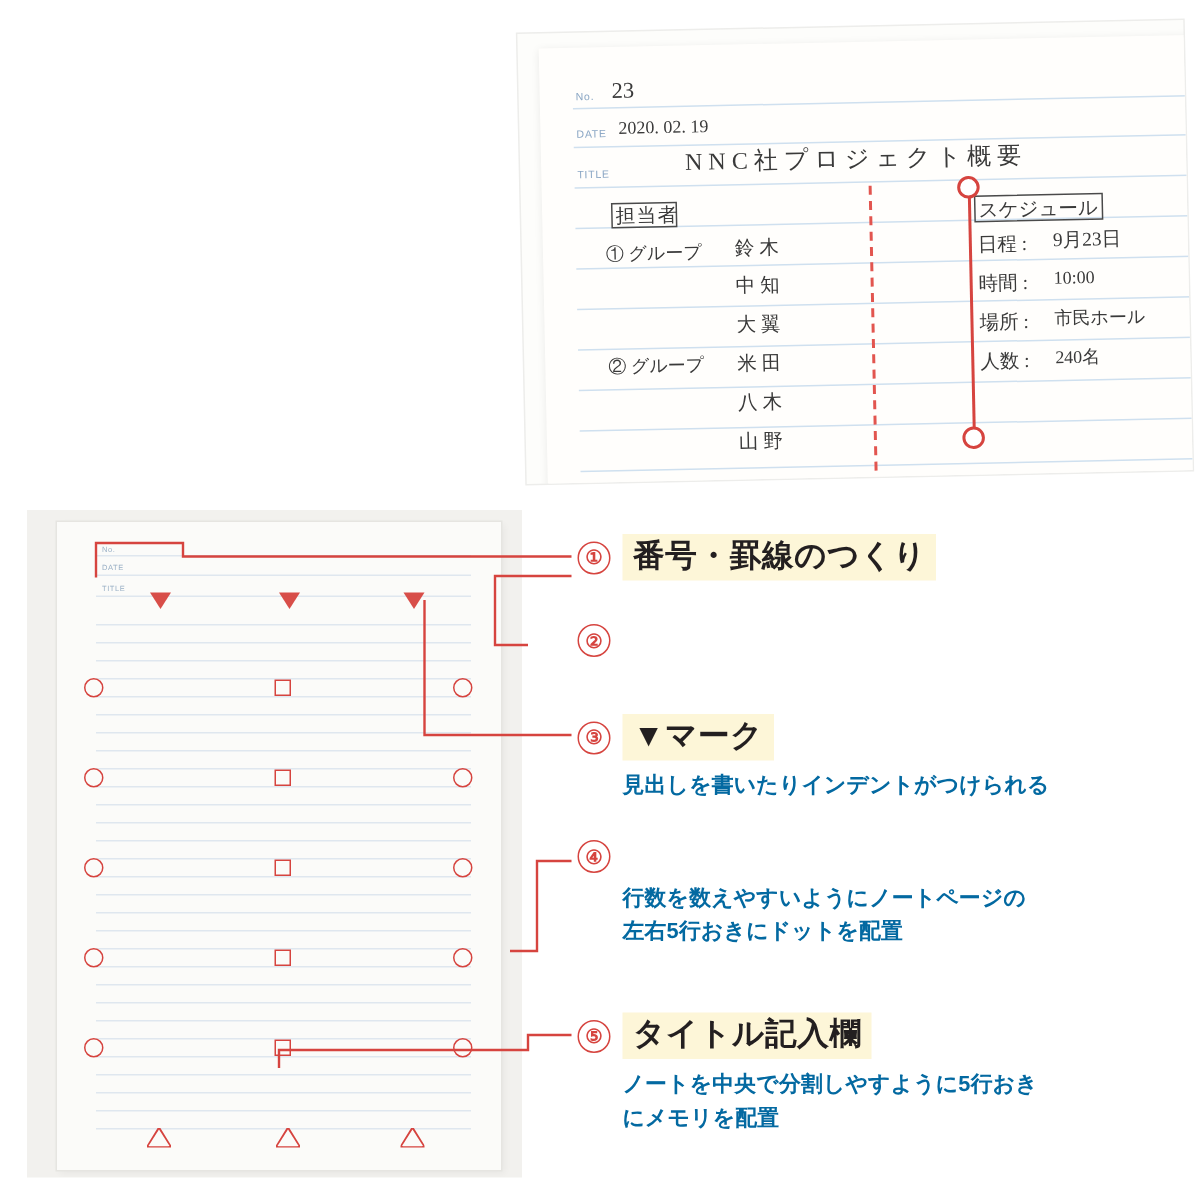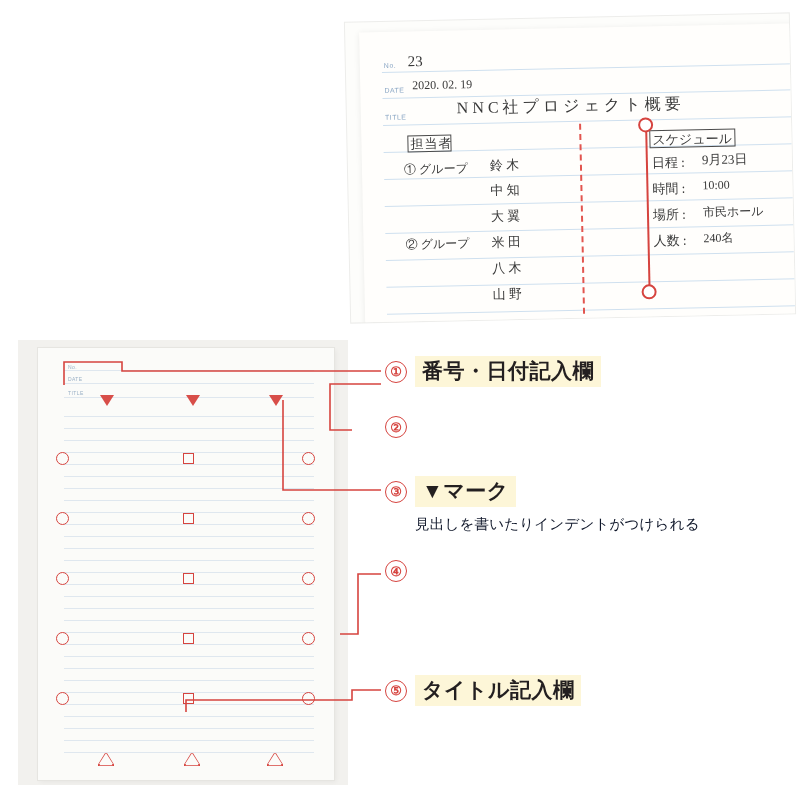--- a/index.html
+++ b/index.html
@@ -213,22 +213,23 @@
     background: #fdf6d8;
     padding: 2px 7px 3px 7px;
     letter-spacing: 0.5px;
     line-height: 1.25;
   }
   .callout-desc {
     margin-top: 6px;
     margin-left: 30px;
     font-size: 14.5px;
     line-height: 1.55;
-    color: #0f172a;
+    color: #0369a1;
     letter-spacing: 0.2px;
+    font-weight: bold;
   }
 
   
   #leaders {
     position: absolute;
     left: 0; top: 0;
     width: 800px; height: 800px;
     pointer-events: none;
   }
 </style>
@@ -388,21 +389,21 @@
 
     <path d="M186,712 L186,700 L352,700 L352,690 L381,690"></path>
   </g>
 </svg>
 
 <div id="callouts">
 
   <div class="callout" style="top:8px;">
     <div class="callout-head">
       <div class="callout-num">①</div>
-      <div class="callout-title">番号・日付記入欄</div>
+      <div class="callout-title">番号・罫線のつくり</div>
     </div>
   </div>
 
   <div class="callout" style="top:68px;">
     <div class="callout-head">
       <div class="callout-num">②</div>
     </div>
   </div>
 
   <div class="callout" style="top:128px;">
@@ -410,22 +411,26 @@
       <div class="callout-num">③</div>
       <div class="callout-title">▼マーク</div>
     </div>
     <div class="callout-desc">見出しを書いたりインデントがつけられる</div>
   </div>
 
   <div class="callout" style="top:212px;">
     <div class="callout-head">
       <div class="callout-num">④</div>
     </div>
+    <div class="callout-desc" style="white-space:pre-line;">行数を数えやすいようにノートページの
+左右5行おきにドットを配置</div>
   </div>
 
   <div class="callout" style="top:327px;">
     <div class="callout-head">
       <div class="callout-num">⑤</div>
       <div class="callout-title">タイトル記入欄</div>
     </div>
+    <div class="callout-desc" style="white-space:pre-line;">ノートを中央で分割しやすように5行おき
+にメモリを配置</div>
   </div>
 
 </div>
 
 </body></html>

